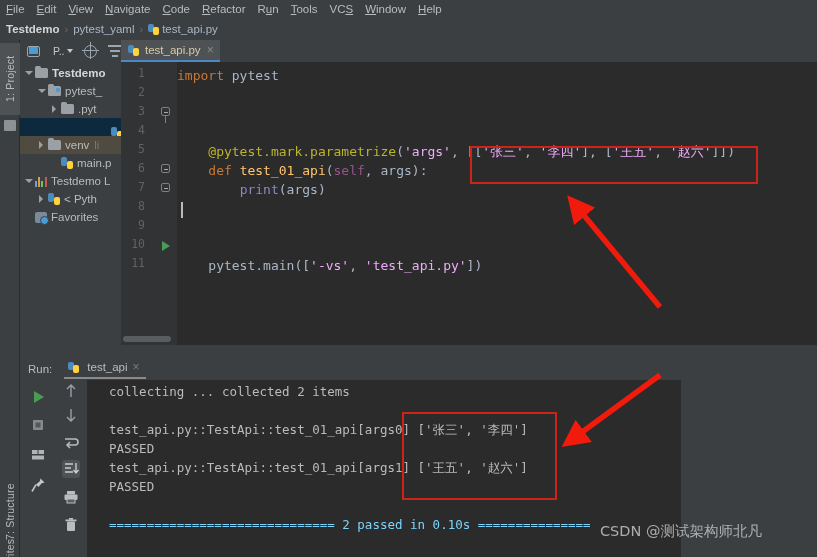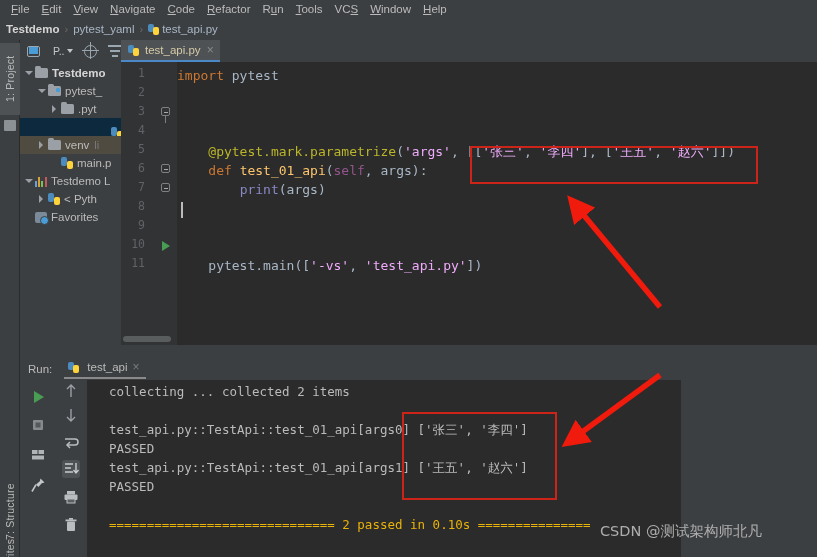--- a/index.html
+++ b/index.html
@@ -8,21 +8,21 @@
     background: #3c3f41;
     font-family: "Liberation Sans", sans-serif;
     overflow: hidden;
   }
   #app { position: relative; width: 817px; height: 557px; }
 
   
   .menubar {
     position: absolute; left: 0; top: 0; width: 817px; height: 18px;
     background: #3c3f41;
-    display: flex; align-items: center; padding-left: 5px;
+    display: flex; align-items: center; 
   }
   .menubar .mi {
     font-size: 11.5px; color: #bbbbbb; padding: 0 6px; line-height: 18px;
     white-space: nowrap;
   }
   .menubar .mi .mn { text-decoration: underline; }
 
   
   .crumbbar {
     position: absolute; left: 0; top: 18px; width: 817px; height: 22px;
@@ -236,21 +236,21 @@
   .ri { position: absolute; left: 9px; width: 18px; height: 18px; }
   .ri2 { position: absolute; left: 5px; width: 18px; height: 18px; }
   .ri2.active { background:#4e5254; border-radius:3px; }
 
   .console {
     position: absolute; left: 67px; top: 22px; width: 594px; height: 177px;
     background: #2b2b2b;
     font-family: "DejaVu Sans Mono", monospace; font-size: 12.5px; color: #bbbbbb;
   }
   .conline { position:absolute; left: 22px; white-space: pre; line-height: 19px; }
-  .con-dim { color: #eab308; }
+  .con-dim { color: #7dd3fc; }
 
   
   .redbox {
     position: absolute; border: 2px solid #cc2418; pointer-events: none;
   }
   .arrowsvg { position: absolute; pointer-events: none; }
   .watermark {
     position: absolute; font-size: 14.5px; color: #b9b9b9;
     font-family: "DejaVu Sans", sans-serif; white-space: nowrap; opacity: .92;
   }

